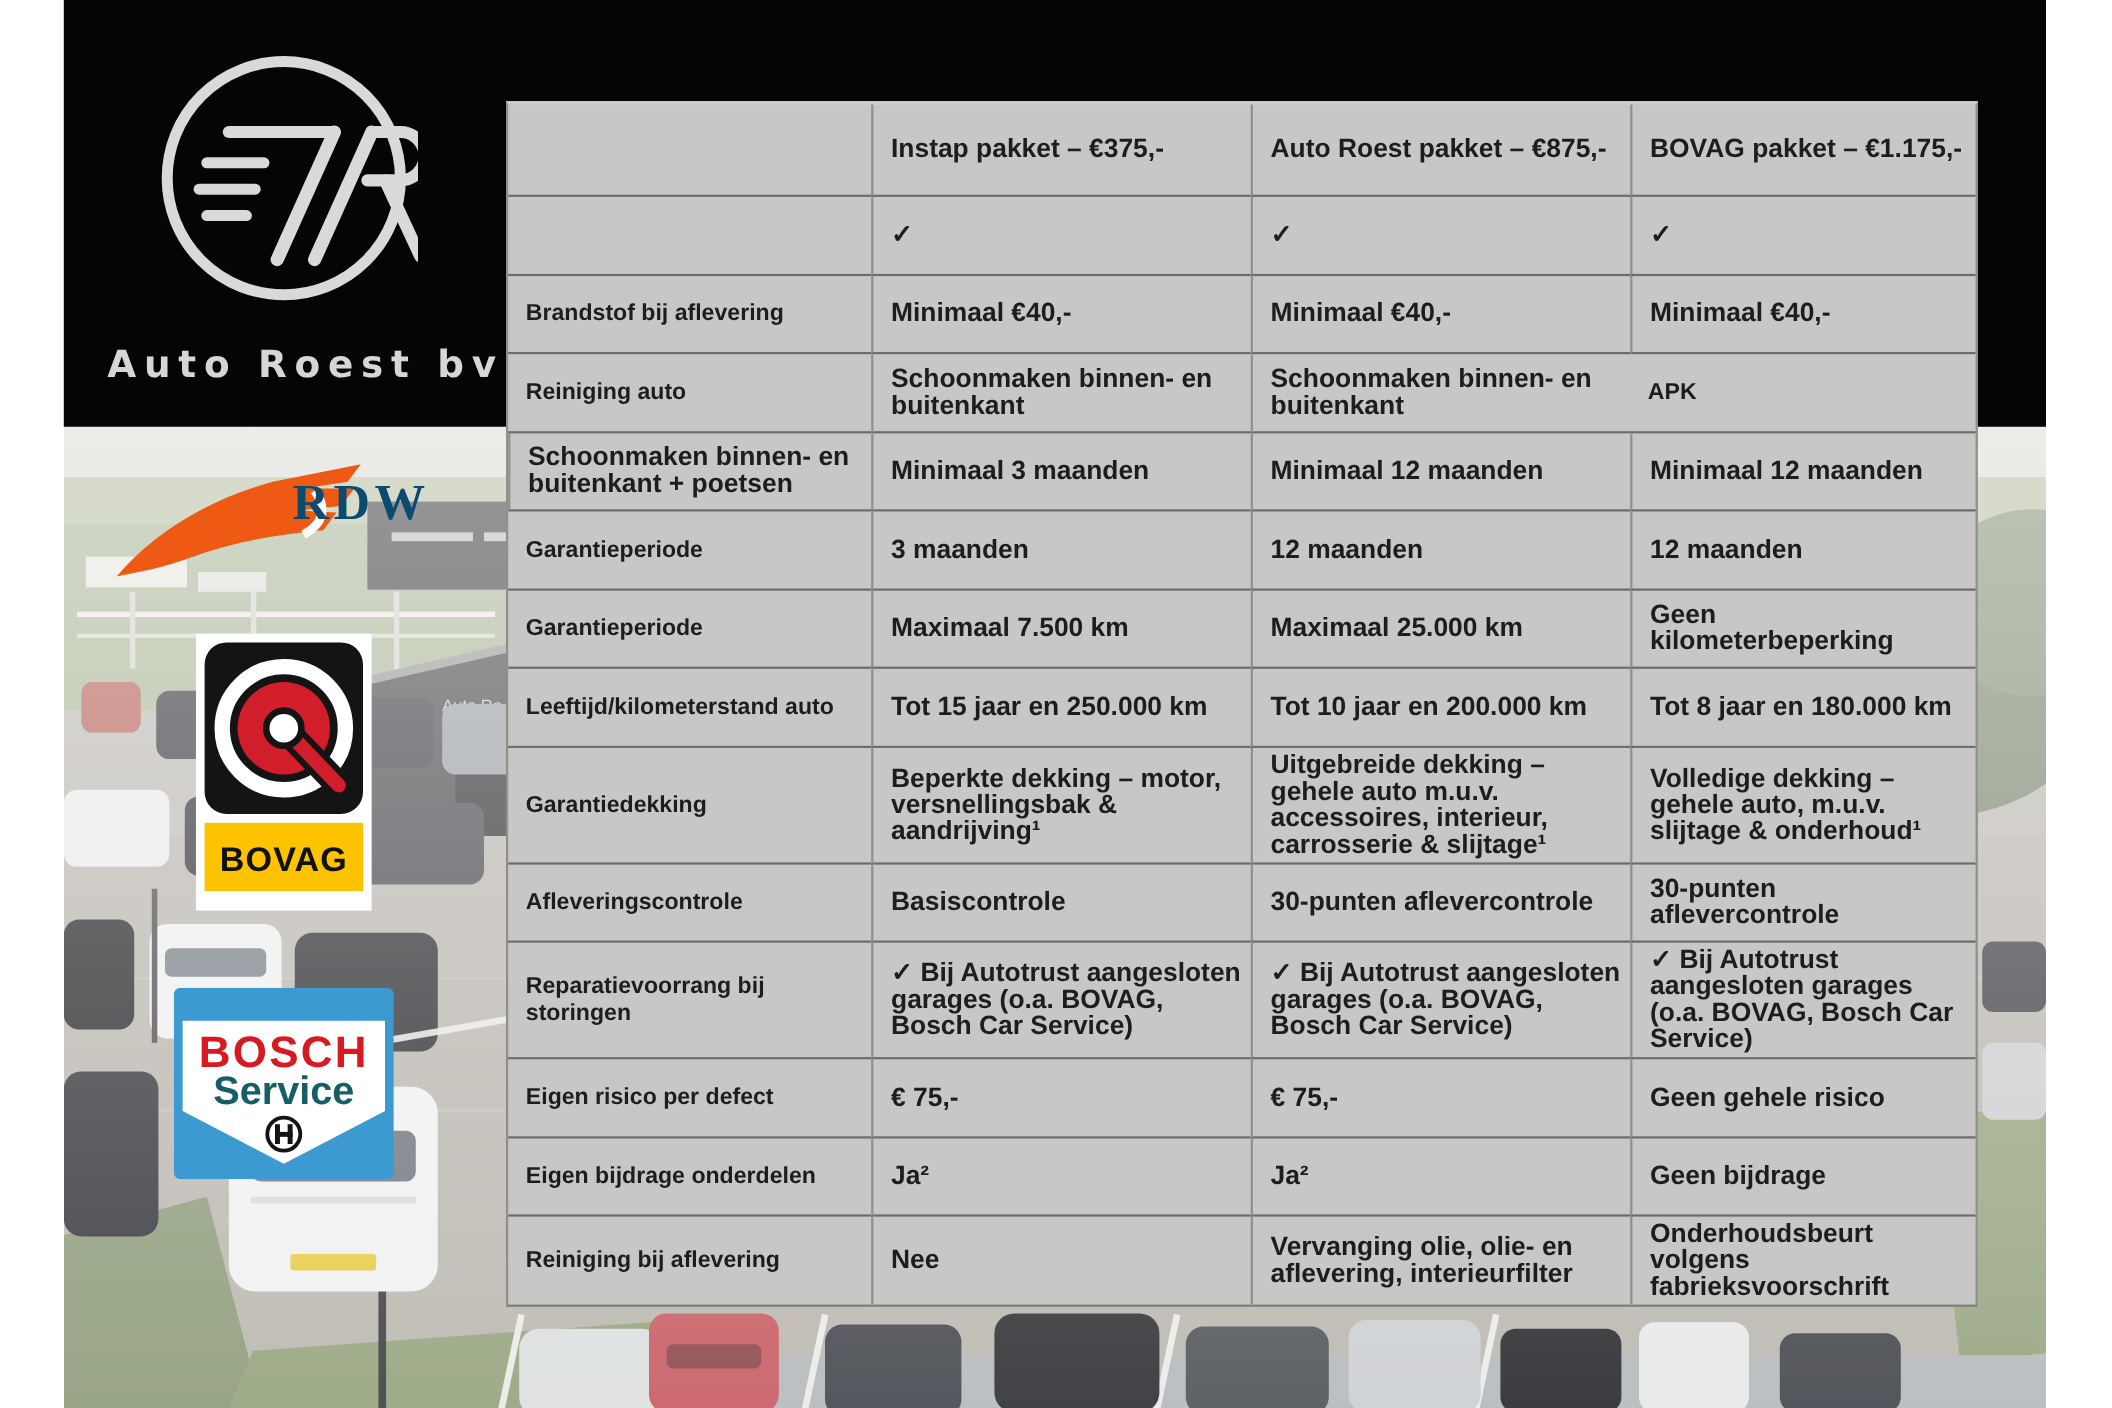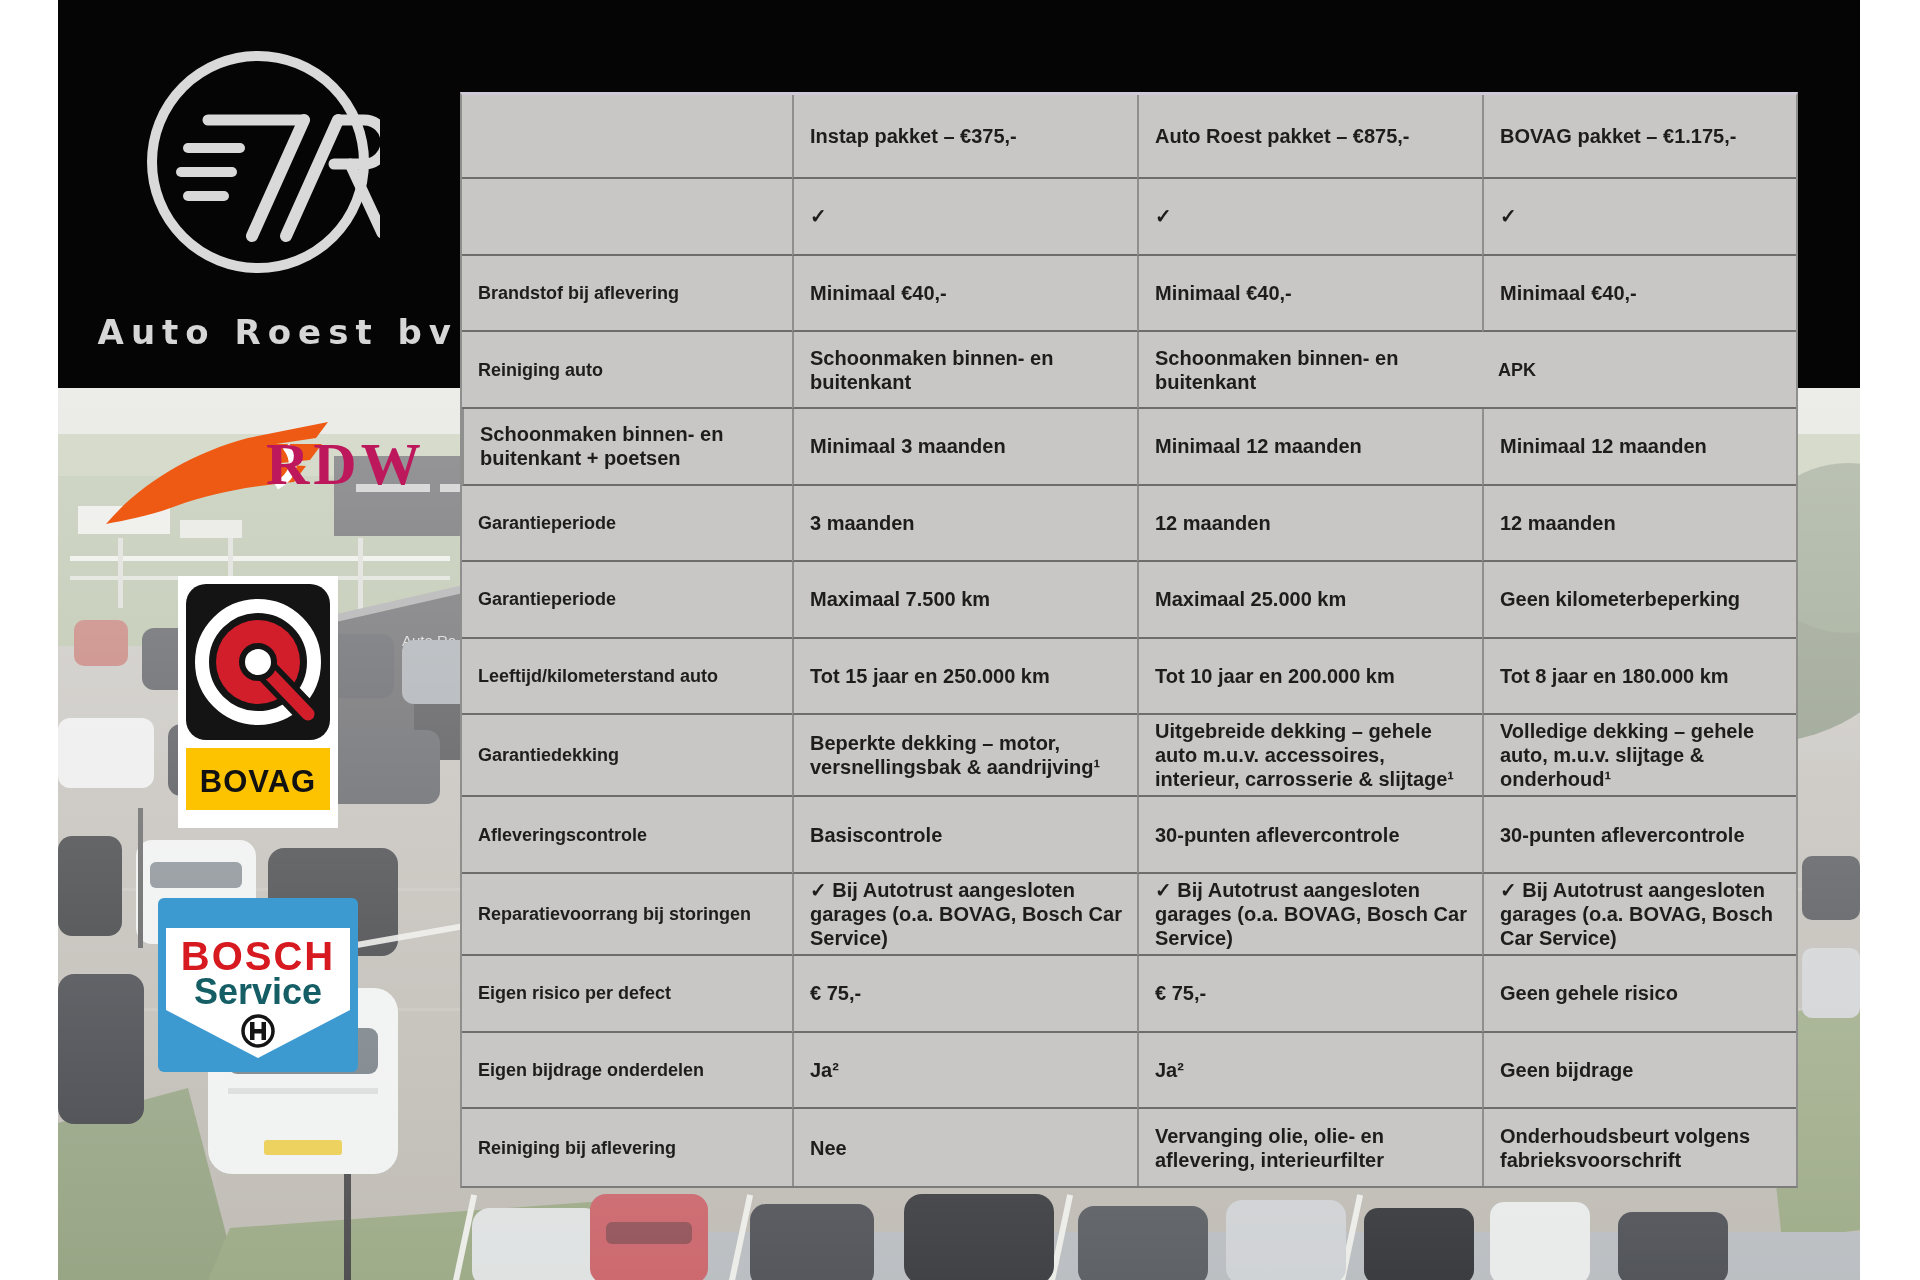--- a/index.html
+++ b/index.html
@@ -11,41 +11,41 @@
   .brand svg{position:absolute;left:78px;top:40px;}
   .brand-name{position:absolute;left:0;top:312px;width:400px;text-align:right;
     font-family:"DejaVu Sans",sans-serif;font-weight:700;font-size:34px;letter-spacing:7px;
     color:#d6d6d6;white-space:nowrap;}
   
   .photo{position:absolute;left:58px;top:388px;width:1802px;height:892px;overflow:hidden;}
   
   .rdw{position:absolute;left:100px;top:408px;width:340px;height:140px;}
   .rdw svg{position:absolute;left:0;top:12px;}
   .rdw-text{position:absolute;left:166px;top:22px;font-family:"Liberation Serif",serif;
-    font-weight:700;font-size:60px;color:#be185d;letter-spacing:4px;}
+    font-weight:700;font-size:46px;color:#0c4a6e;letter-spacing:4px;}
   .rdw-flame{fill:var(--rdw_orange,#ee5a13);}
   .bovag{position:absolute;left:178px;top:576px;}
   .bosch{position:absolute;left:158px;top:898px;}
   .bovag-sq{fill:#141414;} .bovag-red{fill:var(--bovag_red,#d21e2b);}
   .bovag-band{fill:var(--bovag_yellow,#fdc300);}
   .bovag-txt{font-family:"Liberation Sans",sans-serif;font-weight:900;font-size:31px;fill:#111;letter-spacing:1px;}
   .bosch-bg{fill:var(--bosch_blue,#3d9ad1);}
   .bosch-txt{font-family:"Liberation Sans",sans-serif;font-weight:800;font-size:40px;fill:var(--bosch_red,#d71920);letter-spacing:2px;}
   .bosch-txt2{font-family:"Liberation Sans",sans-serif;font-weight:700;font-size:36px;fill:var(--bosch_teal,#155e66);}
   
   .tbl{position:absolute;left:460px;top:92px;width:1338px;height:1096px;
     background:var(--table_bg,#c8c7c5);
     border-top:3px solid var(--table_top_edge,#cfc9da);
     border-left:2px solid #8f8f8d;border-right:2px solid #8f8f8d;border-bottom:2px solid #7c7c7a;
     box-sizing:border-box;
     display:grid;grid-template-columns:330px 345px 345px 314px;grid-template-rows:84px repeat(13,1fr);}
   .cell{display:flex;align-items:center;box-sizing:border-box;padding:4px 8px 4px 16px;
-    border-bottom:2px solid #6d6d6b;color:#1d1d1d;font-weight:700;font-size:20px;line-height:24px;}
+    border-bottom:2px solid #6d6d6b;color:#1d1d1d;font-weight:700;font-size:24px;line-height:24px;}
   .cell.vline{border-left:2px solid #8f8f8d;}
-  .cell.lab{font-size:18px;padding-right:16px;}
+  .cell.lab{font-size:21px;padding-right:16px;}
   .cell.last{border-bottom:none;}
 </style>
 </head>
 <body>
 
 <div class="canvas">
 
   <div class="banner"></div>
 
   <div class="brand">

